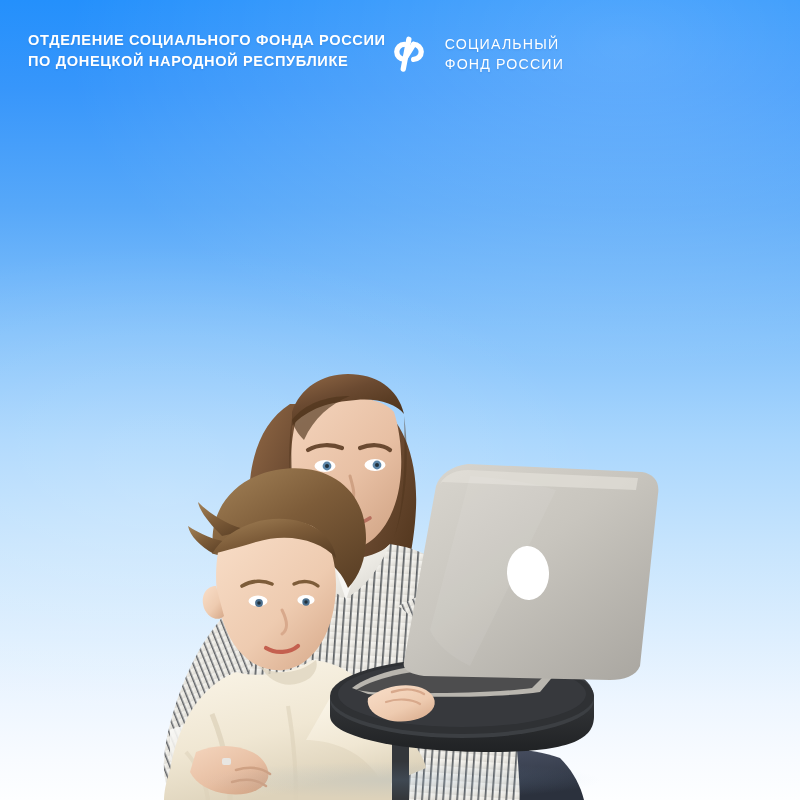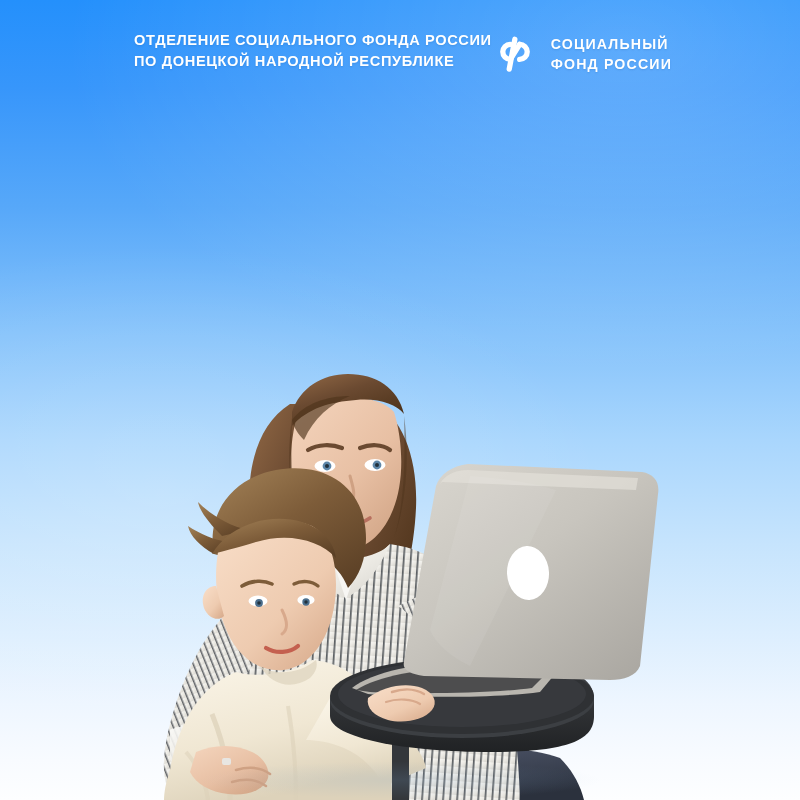--- a/index.html
+++ b/index.html
@@ -38,21 +38,21 @@
   }
   .bg-bloom2{
     position:absolute; inset:0;
     background:radial-gradient(80% 45% at 20% 62%, rgba(255,255,255,.18) 0%, rgba(255,255,255,0) 70%);
     pointer-events:none;
   }
 
   
   .header{
     position:absolute; top:0; left:0; right:0; height:100px;
-    display:flex; align-items:flex-start; justify-content:center;
+    display:flex; align-items:flex-start; justify-content:flex-start;
     padding:30px 22px 0 28px;
     z-index:6;
   }
   .org-title{
     color:#ffffff;
     font-weight:700;
     font-size:14.6px;
     line-height:1.42;
     letter-spacing:.62px;
     text-transform:uppercase;
@@ -60,21 +60,21 @@
     text-shadow:0 1px 2px rgba(10,70,140,.18);
   }
 
   .brand{
     display:flex; align-items:center; gap:13px;
     padding-top:1px;
   }
   .brand-mark{ width:46px; height:46px; flex:0 0 46px; display:block; }
   .brand-text{
     color:#ffffff;
-    font-weight:700;
+    font-weight:400;
     font-size:14.2px;
     line-height:1.44;
     letter-spacing:1.15px;
     text-transform:uppercase;
     white-space:pre-line;
     text-shadow:0 1px 2px rgba(10,70,140,.18);
   }
 
   
   .headline{

